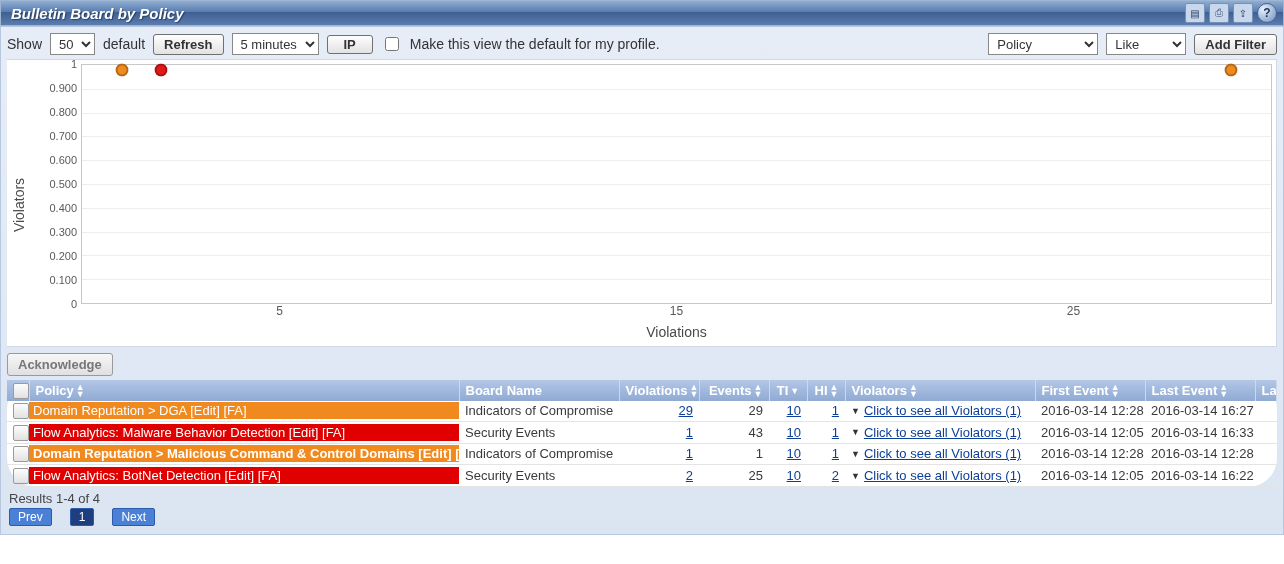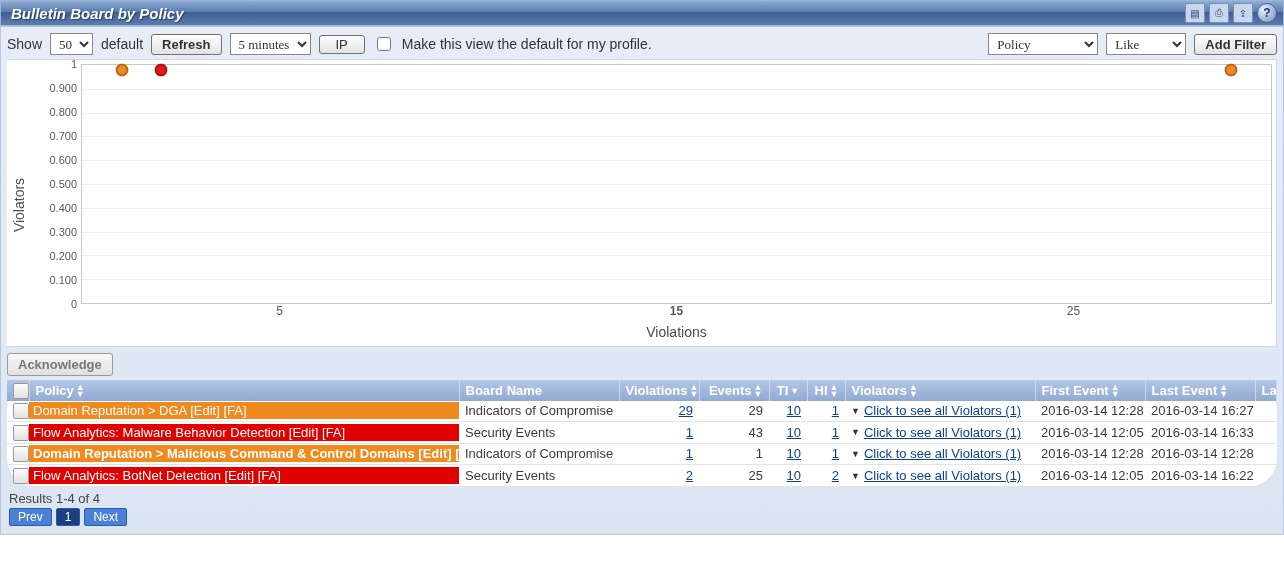--- a/index.html
+++ b/index.html
@@ -54,40 +54,40 @@
     box-sizing: border-box;
   }
   .toolbar {
     display:flex; align-items:center; gap:8px; flex-wrap:nowrap;
     margin-bottom:4px;
     font-size:14px;
     color:#333;
   }
   .toolbar .spacer { flex:1; }
   select, input[type=text] {
-    font-family: Liberation Serif, serif;
+    font-family: Liberation Sans, sans-serif;
     font-size: 13px;
     background:#fff;
     border:1px solid #888;
     height:22px;
     padding:1px 4px;
     color:#333;
   }
   .btn {
     background: linear-gradient(#fefefe,#e2e2e2);
     border:1px solid #707070;
     border-radius:3px;
     padding:2px 10px;
     font-size:13px;
     font-weight:bold;
     color:#333;
     cursor:pointer;
     font-family:inherit;
   }
-  .btn.small { padding:1px 16px; font-weight:normal; }
+  .btn.small { padding:1px 16px; font-weight:bold; }
   input[type=checkbox]{
     width:14px;height:14px;vertical-align:middle;
   }
 
   
   .chart-wrap {
     display:flex;
     background:#fff;
     border:1px solid #d1d9e6;
     border-left:none;
@@ -194,21 +194,21 @@
   .dd { font-size:9px; color:#333; }
   .chk {
     width:14px;height:14px;display:inline-block;
     background:linear-gradient(#fdfdfd,#e1e1e1);
     border:1px solid #9a9a9a;
     border-radius:2px;
     vertical-align:middle;
   }
 
   .results-footer { font-size:13px; padding:4px 2px 2px 2px; color:#444;}
-  .pager { display:flex; gap:4px; padding:0 2px 6px 2px;}
+  .pager { display:flex; gap:18px; padding:0 2px 6px 2px;}
   .pager .pbtn {
     background:#4a80d6;color:#fff;border:1px solid #2c5bab;
     padding:1px 8px;font-size:12px;border-radius:2px;cursor:pointer;
   }
   .pager .pbtn.active {
     background:#1e3e80;
   }
 </style>
 </head>
 <body>
@@ -280,21 +280,21 @@
             <div class="gridline" style="top: 80%;"></div>
             <div class="gridline" style="top: 90%;"></div>
             <div class="point" style="background: rgb(240, 138, 31); left: 3.33333%; top: 2%;"></div>
             <div class="point" style="background: rgb(227, 24, 24); left: 6.66667%; top: 2%;"></div>
             <div class="point" style="background: rgb(240, 138, 31); left: 96.6667%; top: 2%;"></div>
           </div>
       </div>
       <div class="xaxis-row">
         <div class="xaxis" id="xaxis">
             <div class="xtick" style="left: 16.6667%;">5</div>
-            <div class="xtick" style="left: 50%; font-weight: bold;">15</div>
+            <div class="xtick" style="left: 50%;">15</div>
             <div class="xtick" style="left: 83.3333%;">25</div>
           </div>
       </div>
       <div class="xlabel-row">Violations</div>
     </div>
   </div>
 
   <div class="ack-row">
     <button class="ack-btn">Acknowledge</button>
   </div>

